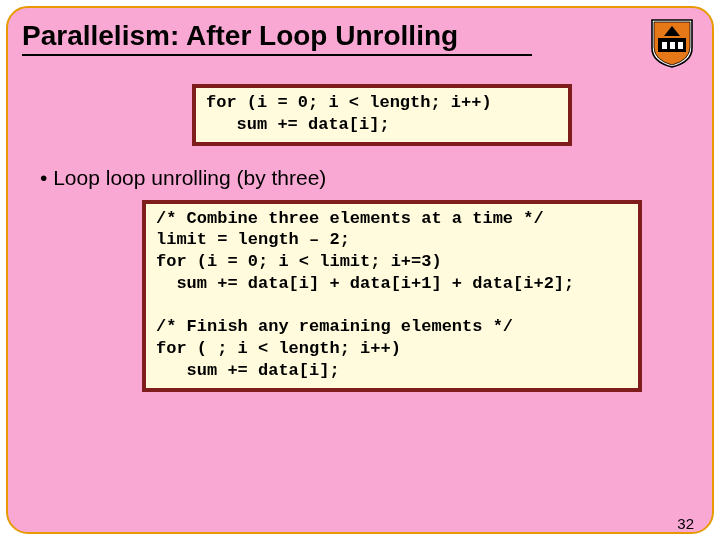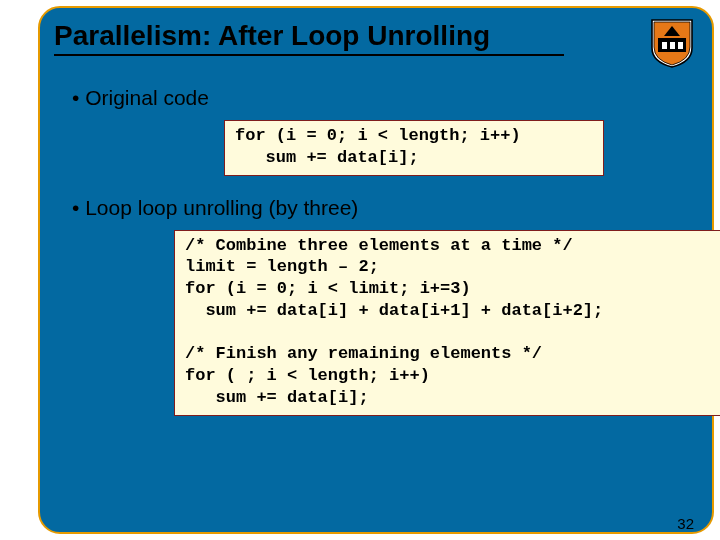--- a/index.html
+++ b/index.html
@@ -7,22 +7,21 @@
   body {
     font-family: Arial, Helvetica, sans-serif;
     background: #ffffff;
     position: relative;
   }
   .slide {
     position: absolute;
     top: 6px; left: 6px; right: 6px; bottom: 6px;
     border: 2px solid #e69a00;
     border-radius: 22px;
-    background: #0369a1;
-    margin-left: 32px;
+    background: #f9a8d4;
   }
   .title-area {
     position: relative;
     padding: 12px 14px 6px 14px;
   }
   .slide-title {
     font-size: 28px;
     font-weight: bold;
     color: #000;
     border-bottom: 2px solid #000;
@@ -40,36 +39,36 @@
   .bullet {
     font-size: 21px;
     color: #000;
     margin: 8px 0 10px 8px;
   }
   .bullet::before {
     content: "• ";
   }
   .codebox {
     background: #fffbdc;
-    border: 1px solid #7f1d1d;
+    border: 4px solid #7f1d1d;
     font-family: "Courier New", Courier, monospace;
     font-weight: bold;
     font-size: 17px;
     line-height: 1.28;
     padding: 4px 10px 6px 10px;
     margin: 6px auto 20px auto;
     white-space: pre;
     color: #000;
   }
   .codebox.small {
     width: 380px;
     margin-left: 160px;
   }
   .codebox.large {
-    width: 578px;
+    width: 500px;
     margin-left: 110px;
   }
   .page-num {
     position: absolute;
     right: 18px;
     bottom: 0;
     font-size: 15px;
     color: #000;
   }
 </style>
@@ -85,21 +84,20 @@
       <path d="M4 6 L40 6 L40 31 Q40 44 22 49 Q4 44 4 31 Z" fill="#e67817" stroke="#000" stroke-width="0.8"></path>
       <rect x="8" y="22" width="28" height="14" fill="#000"></rect>
       <path d="M22 10 L14 20 L30 20 Z" fill="#000"></path>
       <rect x="12" y="26" width="5" height="7" fill="#fff"></rect>
       <rect x="20" y="26" width="5" height="7" fill="#fff"></rect>
       <rect x="28" y="26" width="5" height="7" fill="#fff"></rect>
     </svg>
   </div>
 
   <div class="content">
-    <div class="bullet">Original code</div>
     <div class="codebox small">for (i = 0; i &lt; length; i++)
    sum += data[i];</div>
 
     <div class="bullet">Loop loop unrolling (by three)</div>
     <div class="codebox large">/* Combine three elements at a time */
 limit = length – 2;
 for (i = 0; i &lt; limit; i+=3)
   sum += data[i] + data[i+1] + data[i+2];
 
 /* Finish any remaining elements */

